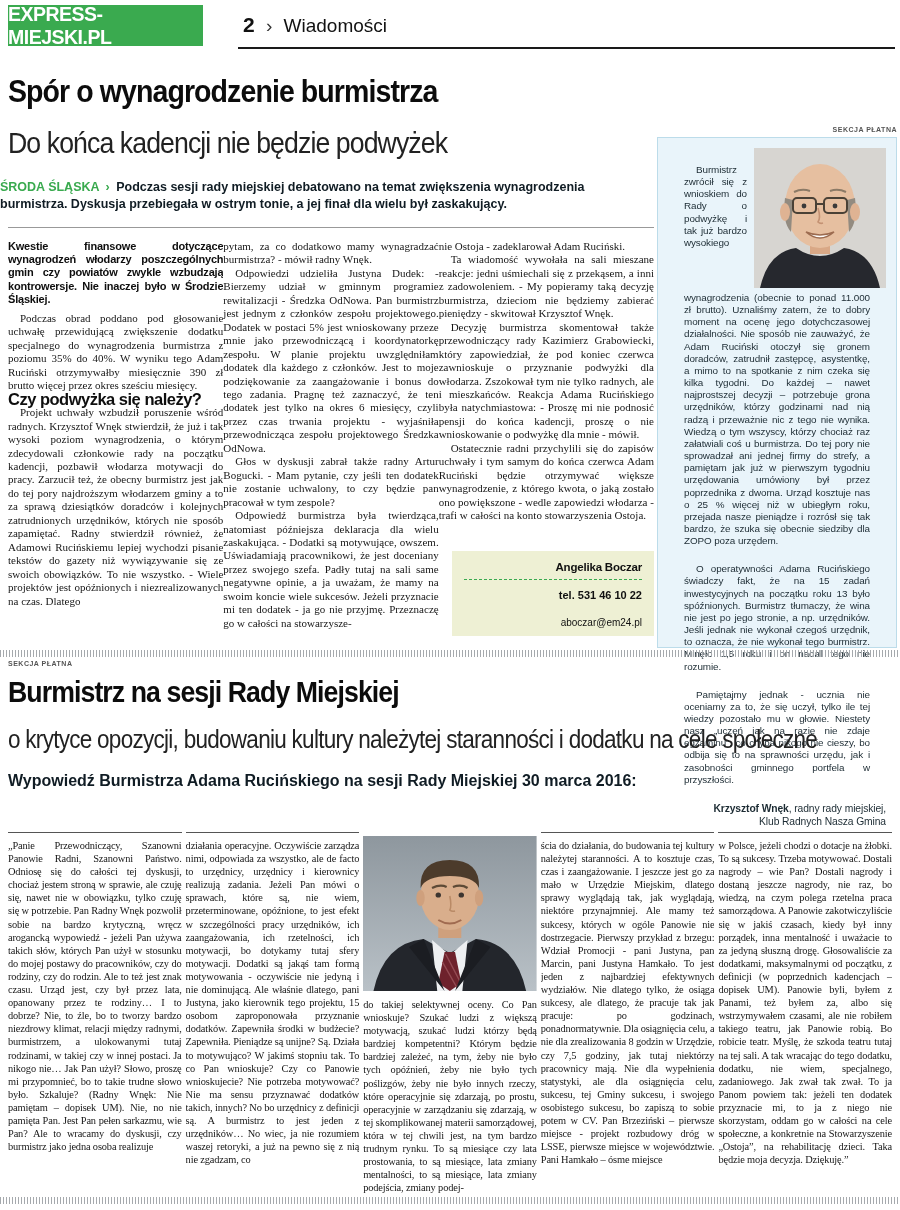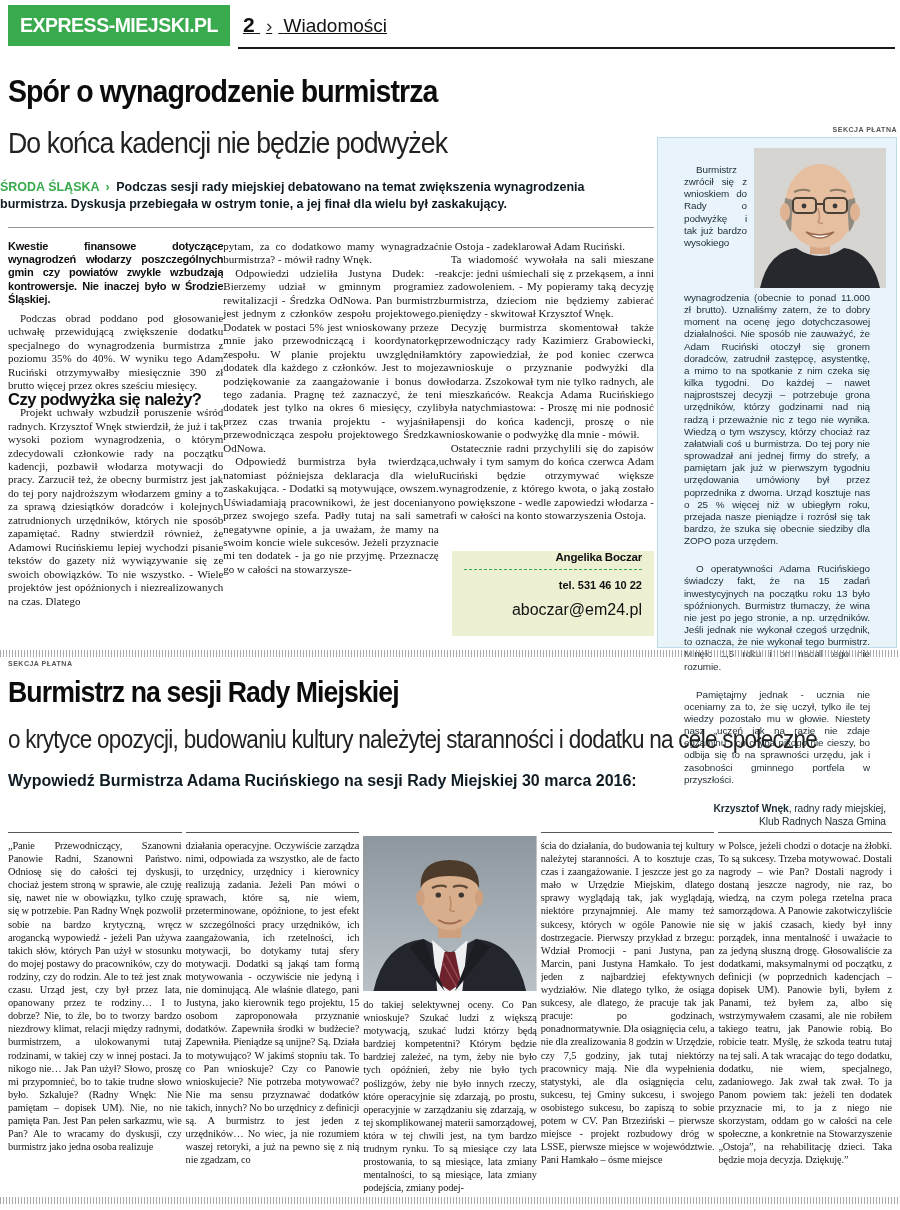--- a/index.html
+++ b/index.html
@@ -1,23 +1,23 @@
 <!DOCTYPE html>
 <html lang="pl"><head>
 <meta charset="utf-8">
 <style>
   html,body{margin:0;padding:0;background:#fff;}
   .page{position:relative;width:900px;height:1210px;background:#fff;overflow:hidden;
         font-family:"Liberation Sans",sans-serif;color:#111;}
 
   
-  .brand-box{position:absolute;left:8px;top:5px;width:222px;height:41px;background:#3aaa4f;
+  .brand-box{position:absolute;left:8px;top:5px;width:195px;height:41px;background:#3aaa4f;
              display:flex;align-items:center;justify-content:center;}
   .brand-box span{color:#fff;font-weight:700;font-size:19.5px;letter-spacing:-0.5px;}
-  .section-head{position:absolute;left:243px;top:13px;font-size:19px;color:#111;text-decoration:underline;}
+  .section-head{position:absolute;left:243px;top:13px;font-size:19px;color:#111;}
   .section-head .pgnum{font-weight:700;font-size:21px;}
   .section-head .sep{color:#333;margin:0 6px 0 6px;}
   .header-rule{position:absolute;left:238px;top:47px;width:657px;height:2px;background:#1a1a1a;}
 
   
   .a1-title{position:absolute;left:8px;top:76px;font-weight:700;font-size:31px;line-height:1;
             letter-spacing:-1px;white-space:nowrap;transform:scaleX(0.92);transform-origin:left;color:#0c0c0c;}
   .a1-subtitle{position:absolute;left:8px;top:129px;font-weight:400;font-size:29px;line-height:1;
             letter-spacing:-1px;white-space:nowrap;transform:scaleX(0.92);transform-origin:left;color:#222;}
   .a1-lead{position:absolute;left:0;top:179px;width:648px;font-weight:700;font-size:12.5px;
@@ -32,25 +32,25 @@
           line-height:13.45px;text-align:justify;color:#161616;}
   .a1-col p{margin:0;}
   .ind{text-indent:12px;}
   .intro{font-family:"Liberation Sans",sans-serif;font-weight:700;font-size:11px;
          line-height:13.2px;letter-spacing:-0.2px;margin-bottom:6px !important;color:#0e0e0e;}
   .subhead{font-family:"Liberation Sans",sans-serif;font-weight:700;font-size:16.5px;
            letter-spacing:-0.5px;margin:5px 0 3px 0;text-align:left;color:#0e0e0e;}
 
   
   .author-box{position:absolute;left:452px;top:551px;width:202px;height:85px;background:#eef0d4;
-              box-sizing:border-box;padding:0 12px 8px;text-align:right;}
+              box-sizing:border-box;padding:10px 12px 8px;text-align:right;}
   .author-name{font-weight:700;font-size:11.5px;letter-spacing:-0.2px;}
   .author-dash{border-top:1px dashed #3aaa4f;margin:6px 0 9px;}
   .author-tel{font-weight:700;font-size:11px;}
-  .author-email{font-size:16px;margin-top:10px;}
+  .author-email{font-size:10px;margin-top:16px;}
 
   
   .paid-label-top{position:absolute;left:657px;top:126px;width:240px;text-align:right;
                   font-size:7px;letter-spacing:0.5px;color:#555;font-weight:700;}
   .paid-box{position:absolute;left:657px;top:137px;width:240px;height:511px;background:#e9f4fa;
             border:1px solid #bcdcea;box-sizing:border-box;padding:10px 10px 8px;
             font-size:9.9px;line-height:12.15px;text-align:justify;color:#1c2b33;letter-spacing:-0.1px;}
   .paid-box p{margin:16px;}
   .paid-photo{float:right;width:132px;height:140px;margin:0 0 4px 7px;}
   .paid-sig{text-align:right;margin-top:3px;font-size:10.3px;line-height:13px;}
@@ -106,20 +106,21 @@
   <div class="a1-cols">
     <div class="a1-col">
       <p class="intro">Kwestie finansowe dotyczące wynagrodzeń włodarzy poszczególnych gmin czy powiatów zwykle wzbudzają kontrowersje. Nie inaczej było w Środzie Śląskiej.</p>
       <p class="ind">Podczas obrad poddano pod głosowanie uchwałę przewidującą zwiększenie dodatku specjalnego do wynagrodzenia burmistrza z poziomu 35% do 40%. W wyniku tego Adam Ruciński otrzymywałby miesięcznie 390 zł brutto więcej przez okres sześciu miesięcy.</p>
       <p class="subhead">Czy podwyżka się należy?</p>
       <p class="ind">Projekt uchwały wzbudził poruszenie wśród radnych. Krzysztof Wnęk stwierdził, że już i tak wysoki poziom wynagrodzenia, o którym zdecydowali członkowie rady na początku kadencji, pozbawił włodarza motywacji do pracy. Zarzucił też, że obecny burmistrz jest jak do tej pory najdroższym włodarzem gminy a to za sprawą dziesiątków doradców i kolejnych zatrudnionych urzędników, których nie sposób zapamiętać. Radny stwierdził również, że Adamowi Rucińskiemu lepiej wychodzi pisanie tekstów do gazety niż wywiązywanie się ze swoich obowiązków. To nie wszystko. - Wiele projektów jest opóźnionych i niezrealizowanych na czas. Dlatego</p>
     </div>
     <div class="a1-col">
       <p>pytam, za co dodatkowo mamy wynagradzać burmistrza? - mówił radny Wnęk.</p>
       <p class="ind">Odpowiedzi udzieliła Justyna Dudek: - Bierzemy udział w gminnym programie rewitalizacji - Średzka OdNowa. Pan burmistrz jest jednym z członków zespołu projektowego. Dodatek w postaci 5% jest wnioskowany przeze mnie jako przewodniczącą i koordynatorkę zespołu. W planie projektu uwzględniłam dodatek dla każdego z członków. Jest to moje podziękowanie za zaangażowanie i bonus do tego zadania. Pragnę też zaznaczyć, że ten dodatek jest tylko na okres 6 miesięcy, czyli przez czas trwania projektu - wyjaśniła przewodnicząca zespołu projektowego Średzka OdNowa.</p>
+      <p class="ind">Głos w dyskusji zabrał także radny Artur Bogucki. - Mam pytanie, czy jeśli ten dodatek nie zostanie uchwalony, to czy będzie pan pracował w tym zespole?</p>
       <p class="ind">Odpowiedź burmistrza była twierdząca, natomiast późniejsza deklaracja dla wielu zaskakująca. - Dodatki są motywujące, owszem. Uświadamiają pracownikowi, że jest doceniany przez swojego szefa. Padły tutaj na sali same negatywne opinie, a ja uważam, że mamy na swoim koncie wiele sukcesów. Jeżeli przyznacie mi ten dodatek - ja go nie przyjmę. Przeznaczę go w całości na stowarzysze-</p>
     </div>
     <div class="a1-col">
       <p>nie Ostoja - zadeklarował Adam Ruciński.</p>
       <p class="ind">Ta wiadomość wywołała na sali mieszane reakcje: jedni uśmiechali się z przekąsem, a inni z zadowoleniem. - My popieramy taką decyzję burmistrza, dzieciom nie będziemy zabierać pieniędzy - skwitował Krzysztof Wnęk.</p>
       <p class="ind">Decyzję burmistrza skomentował także przewodniczący rady Kazimierz Grabowiecki, który zapowiedział, że pod koniec czerwca zawnioskuje o przyznanie podwyżki dla włodarza. Zszokował tym nie tylko radnych, ale i mieszkańców. Reakcja Adama Rucińskiego była natychmiastowa: - Proszę mi nie podnosić pensji do końca kadencji, proszę o nie wnioskowanie o podwyżkę dla mnie - mówił.</p>
       <p class="ind">Ostatecznie radni przychylili się do zapisów uchwały i tym samym do końca czerwca Adam Ruciński będzie otrzymywać większe wynagrodzenie, z którego kwota, o jaką zostało ono powiększone - wedle zapowiedzi włodarza - trafi w całości na konto stowarzyszenia Ostoja.</p>
     </div>
   </div>
 

